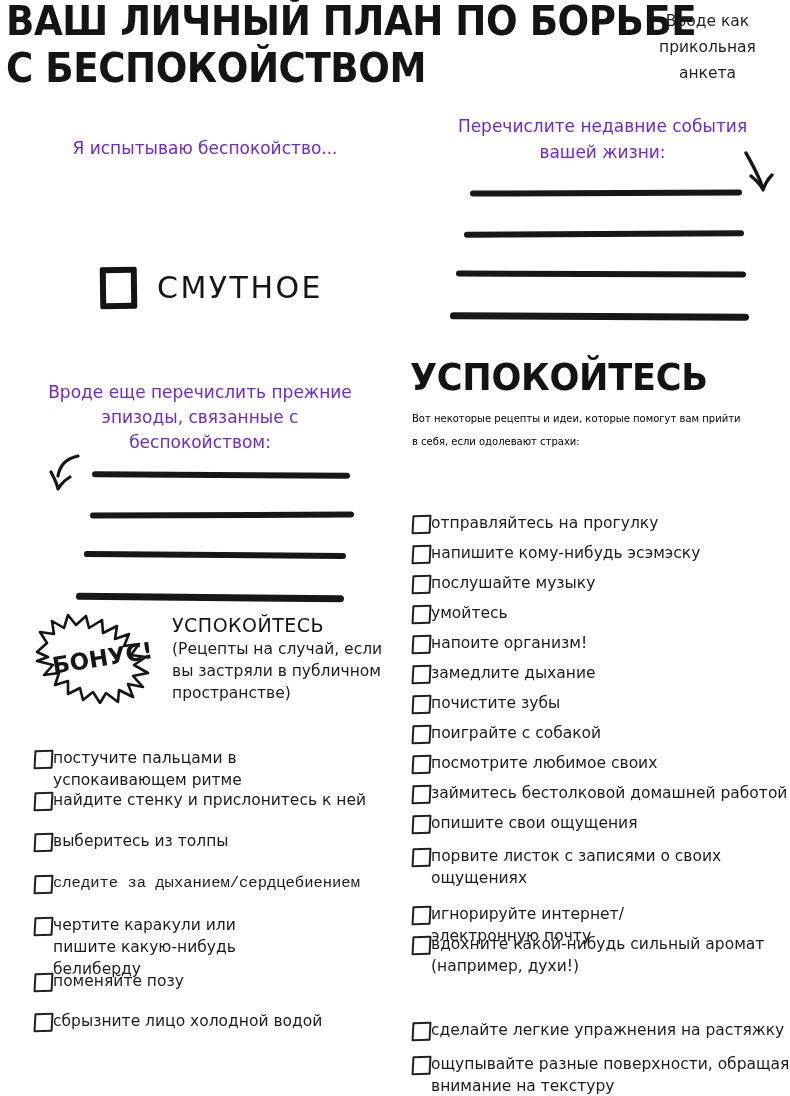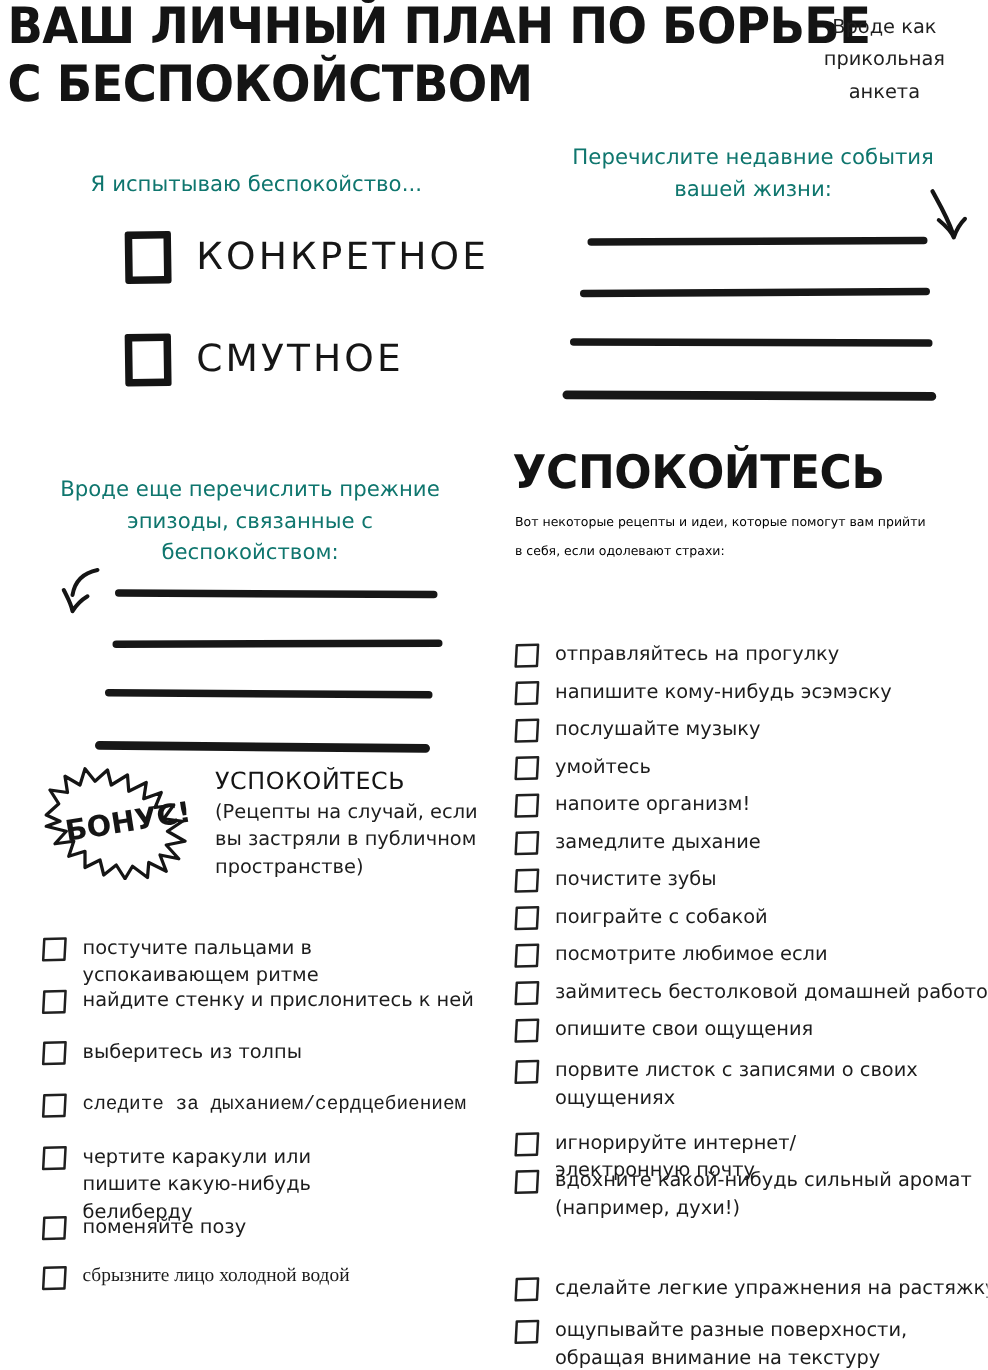--- a/index.html
+++ b/index.html
@@ -50,21 +50,21 @@
     text-align: center;
     font-size: 15.5px;
     line-height: 26px;
     color: #1f1f1f;
     font-family: "DejaVu Sans", sans-serif;
   }
 
   
   .hand {
     font-family: "DejaVu Sans", sans-serif;
-    color: #0f766e;
+    color: #6d28d9;
   }
 
   
   #prompt-feeling {
     left: 40px;
     top: 136px;
     width: 330px;
     text-align: center;
     font-size: 17px;
     line-height: 24px;
@@ -147,21 +147,20 @@
     font-size: 10px;
     line-height: 23px;
     color: #000000;
   }
 
   
   .checklist { }
   .check-item {
     display: flex;
     align-items: flex-start;
-    gap: 13px;
     position: absolute;
   }
   .checkbox-small {
     width: 15px;
     height: 15px;
     border: 2px solid #202020;
     box-sizing: content-box;
     flex: 0 0 auto;
     margin-top: 3px;
     border-radius: 1px;
@@ -221,24 +220,20 @@
 
   <div class="abs" id="main-title">
     <span class="tline">ВАШ ЛИЧНЫЙ ПЛАН ПО БОРЬБЕ</span>
     <span class="tline">С БЕСПОКОЙСТВОМ</span>
   </div>
 
   <div class="abs hand" id="prompt-feeling">Я испытываю беспокойство...</div>
 
   <div class="abs hand" id="subtitle-note">Вроде как прикольная анкета</div>
 
-  <div class="abs big-option" id="option-konkretnoe">
-    <div class="checkbox-big"></div>
-    <div class="olabel">КОНКРЕТНОЕ</div>
-  </div>
   <div class="abs big-option" id="option-smutnoe">
     <div class="checkbox-big"></div>
     <div class="olabel">СМУТНОЕ</div>
   </div>
 
   <div class="abs hand" id="prompt-events">Перечислите недавние события вашей жизни:</div>
 
   <svg class="abs arrow-svg" style="left:738px; top:150px;" width="40" height="46" viewBox="0 0 40 46">
     <path d="M8 3 C 14 14, 20 24, 24 36" stroke="#151515" stroke-width="3.4" fill="none" stroke-linecap="round"></path>
     <path d="M13 26 C 19 31, 23 35, 25 40 C 27 34, 30 29, 34 25" stroke="#151515" stroke-width="3.2" fill="none" stroke-linecap="round" stroke-linejoin="round"></path>
@@ -292,21 +287,21 @@
     <div class="check-item" style="left:412px; top:692px;">
       <div class="checkbox-small"></div>
       <div class="ctext">почистите зубы</div>
     </div>
     <div class="check-item" style="left:412px; top:722px;">
       <div class="checkbox-small"></div>
       <div class="ctext">поиграйте с собакой</div>
     </div>
     <div class="check-item" style="left:412px; top:752px;">
       <div class="checkbox-small"></div>
-      <div class="ctext">посмотрите любимое если</div>
+      <div class="ctext">посмотрите любимое своих</div>
     </div>
     <div class="check-item" style="left:412px; top:782px;">
       <div class="checkbox-small"></div>
       <div class="ctext" style="max-width:380px; white-space:nowrap;">займитесь бестолковой домашней работой</div>
     </div>
     <div class="check-item" style="left:412px; top:812px;">
       <div class="checkbox-small"></div>
       <div class="ctext">опишите свои ощущения</div>
     </div>
     <div class="check-item" style="left:412px; top:845px;">
@@ -359,19 +354,19 @@
       <div class="ctext" style="max-width:350px; white-space:nowrap;">следите за дыханием/сердцебиением</div>
     </div>
     <div class="check-item" style="left:34px; top:914px;">
       <div class="checkbox-small"></div>
       <div class="ctext" style="max-width:230px;">чертите каракули или пишите какую-нибудь белиберду</div>
     </div>
     <div class="check-item" style="left:34px; top:970px;">
       <div class="checkbox-small"></div>
       <div class="ctext">поменяйте позу</div>
     </div>
-    <div class="check-item" style="left:34px; top:1010px;font-family:Liberation Serif, serif;">
+    <div class="check-item" style="left:34px; top:1010px;">
       <div class="checkbox-small"></div>
       <div class="ctext" style="max-width:330px; white-space:nowrap;">сбрызните лицо холодной водой</div>
     </div>
   </div>
 
 </div>
 
 </body></html>

